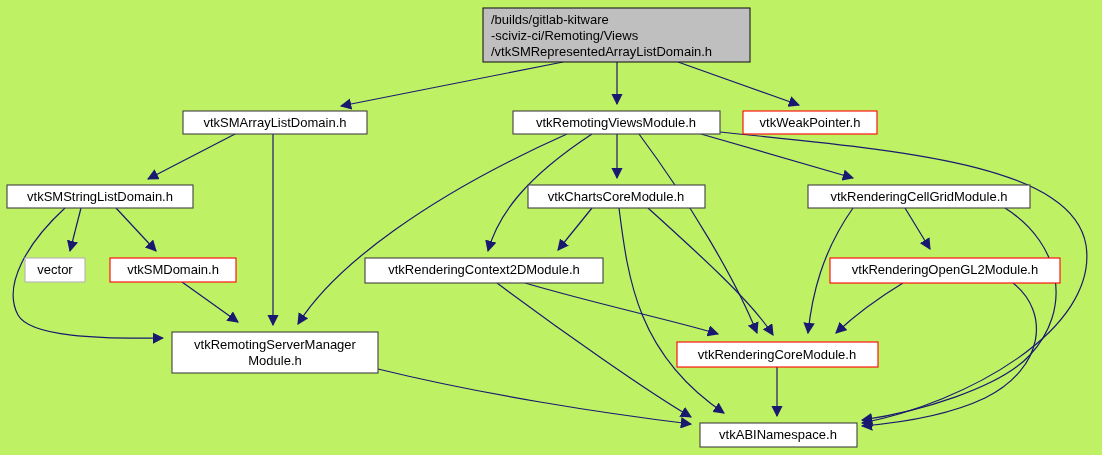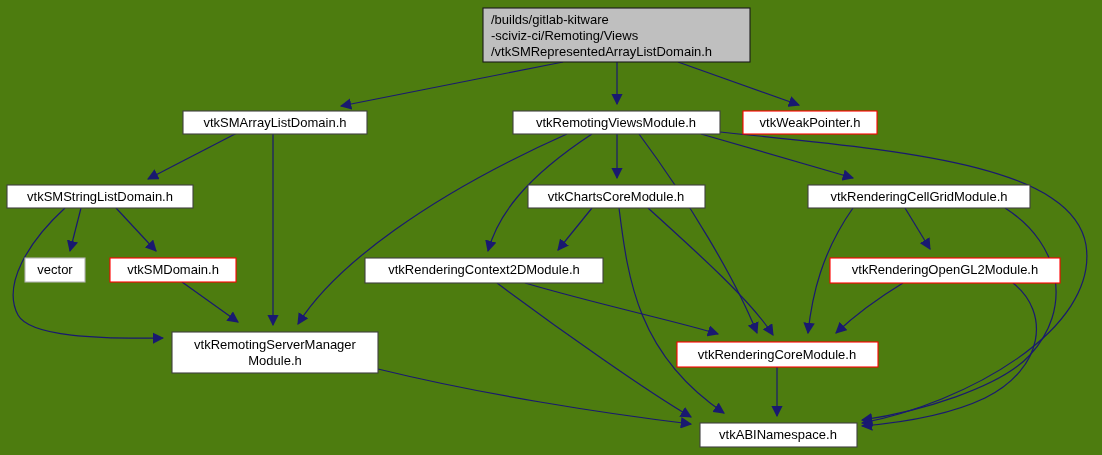--- a/index.html
+++ b/index.html
@@ -1,16 +1,16 @@
 <!DOCTYPE html>
 <html><head>
 <meta charset="utf-8">
 <style>
   html,body{margin:0;padding:0;background:#ffffff;}
-  .stage{position:relative;width:1102px;height:455px;background:#4d7c0f;overflow:hidden;}
+  .stage{position:relative;width:1102px;height:455px;background:#bef264;overflow:hidden;}
   svg{display:block;font-family:"Liberation Sans","DejaVu Sans",sans-serif;}
   .edges path{fill:none;stroke-width:1.2;}
   .node rect{stroke-width:1.1;}
   .nb{fill:#ffffff;}
   .b-dark{stroke:#404040;}
   .b-black{stroke:#1a1a1a;}
   .b-red{stroke:#ff0000;}
   .b-gray{stroke:#b3b3b3;}
   .node text{fill:#000000;font-size:13px;}
   .t-c{text-anchor:middle;}

